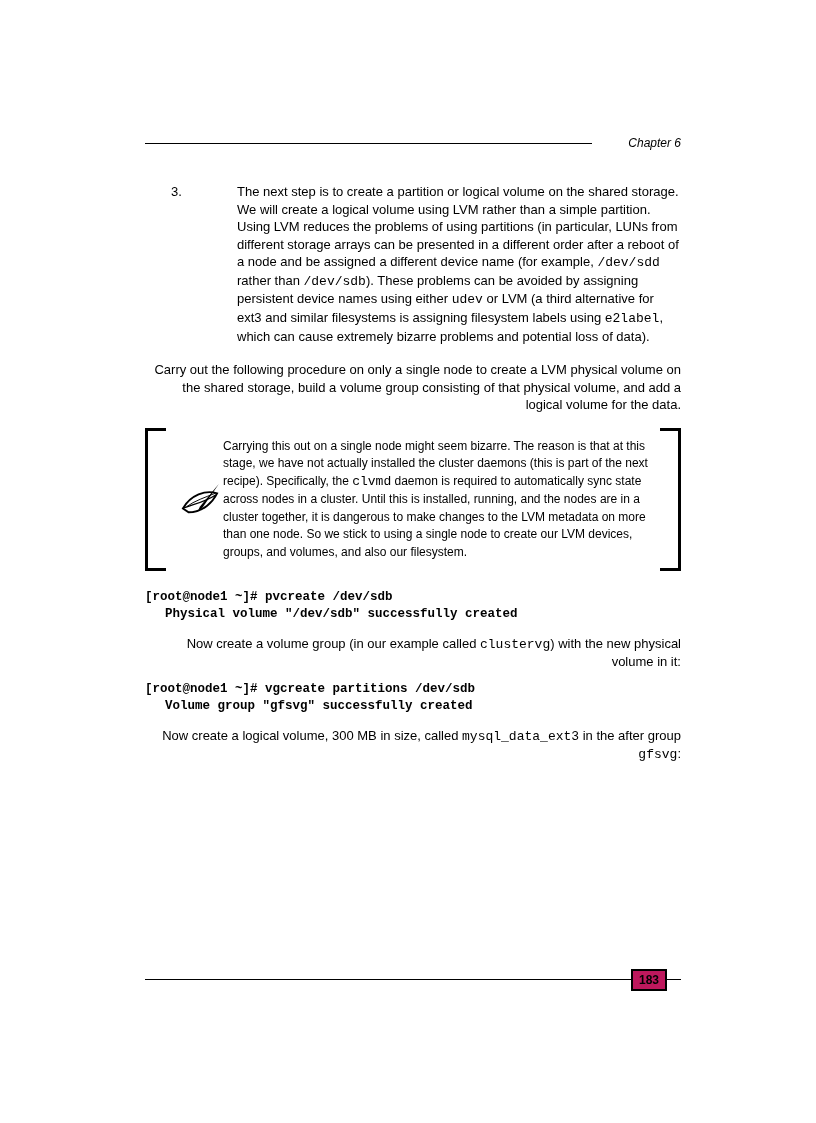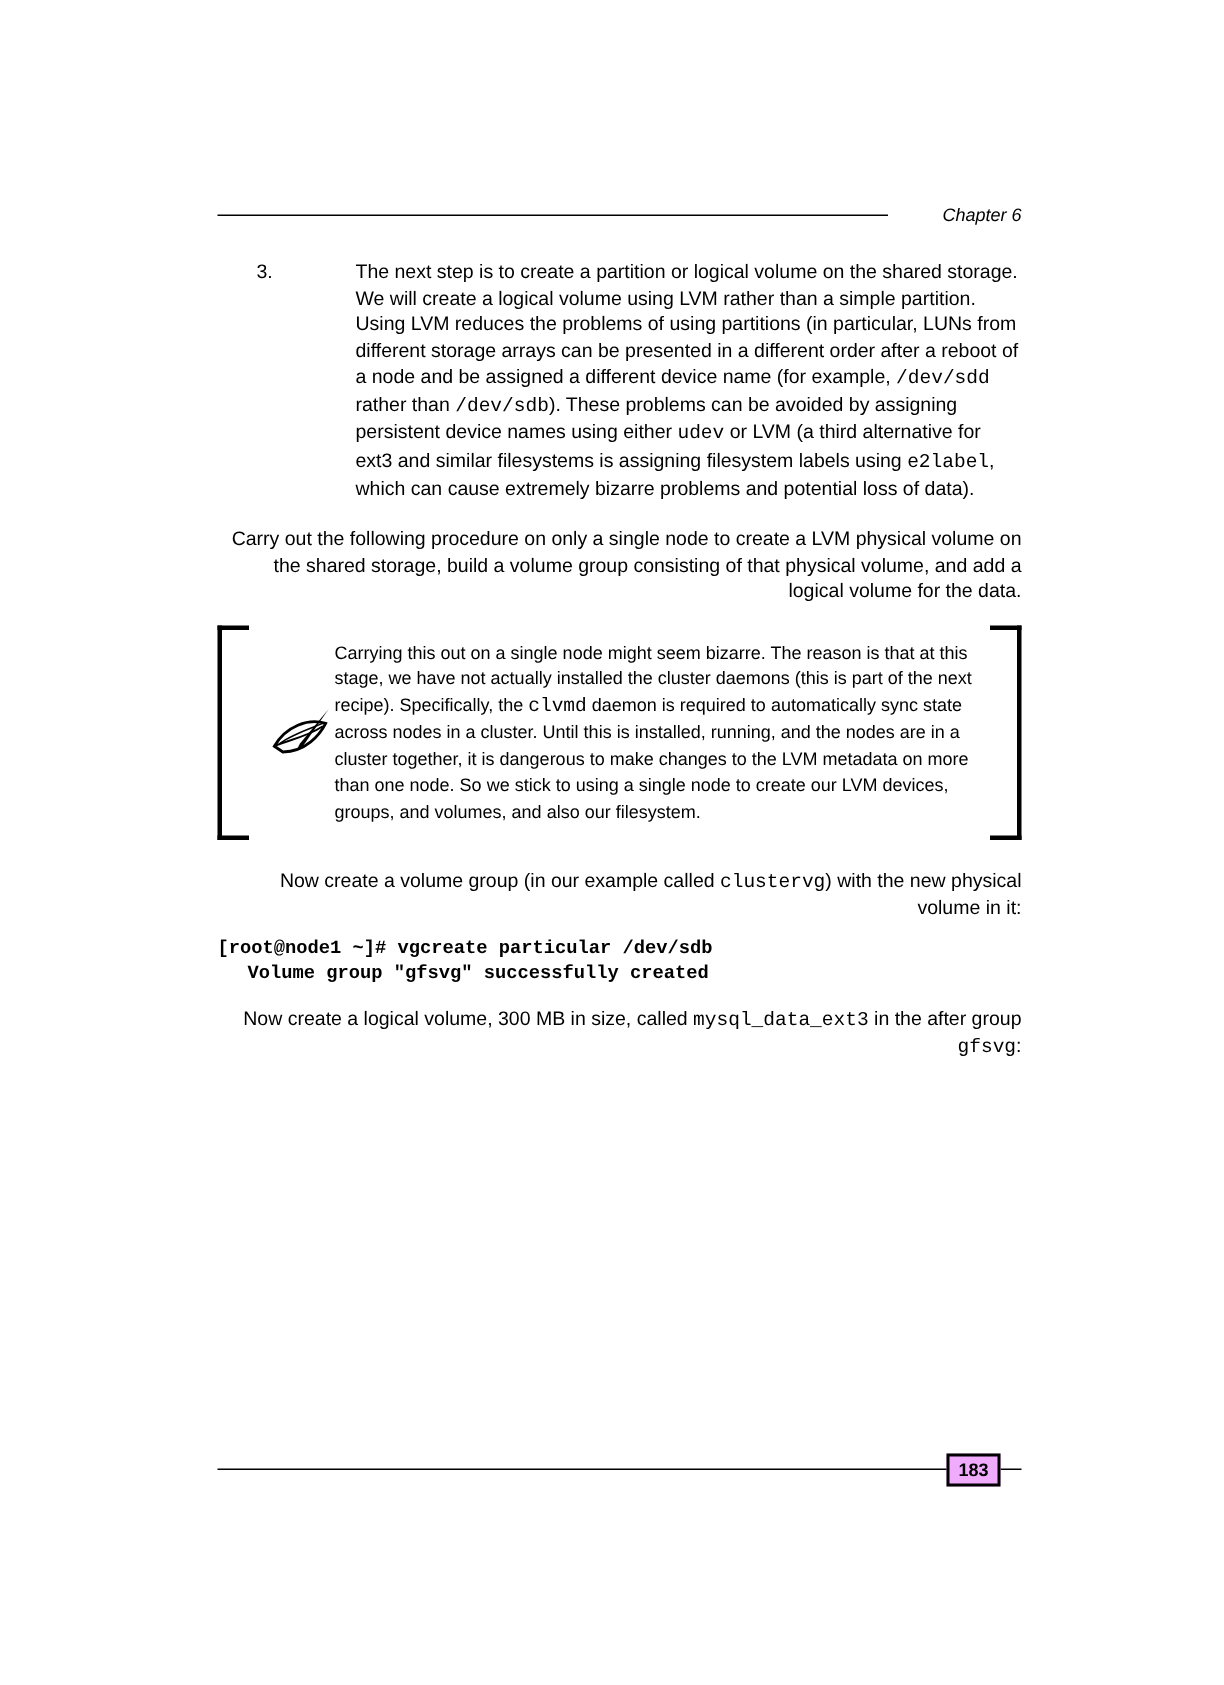--- a/index.html
+++ b/index.html
@@ -14,21 +14,21 @@
     font-family: Arial, Helvetica, sans-serif;
     font-size: 13px;
     color: #000;
     line-height: 1.35;
     box-sizing: border-box;
     padding: 135px 135px 0 145px;
   }
   .header-line {
     display: flex;
     align-items: center;
-    margin-bottom: 21px;
+    margin-bottom: 32px;
     gap: 28px;
   }
   .header-rule {
     flex: 1;
     border-top: 1px solid #000;
     height: 0;
   }
   .header-label {
     font-style: italic;
     font-size: 12px;
@@ -119,21 +119,21 @@
     flex: 1;
     border-top: 1px solid #000;
     height: 0;
   }
   .page-box {
     border: 2px solid #000;
     font-weight: bold;
     font-size: 12px;
     padding: 1px 6px;
     margin-left: 0;
-    background: #f0abfc;
+    background: #be185d;
     position: relative;
     left: -4px;
   }
   .footer-tail {
     width: 14px;
     border-top: 1px solid #000;
     height: 0;
     margin-left: -4px;
   }
 </style>
@@ -168,26 +168,28 @@
           <path d="M44 4 L24 28 L22 32 L26 30 Z" fill="#000"></path>
         </svg>
       </div>
       <div class="callout-text">
         <span>Carrying this out on a single node might seem bizarre. The reason is that at this stage, we have not actually installed the cluster daemons (this is part of the next recipe). Specifically, the </span><span class="mono">clvmd</span><span> daemon is required to automatically sync state across nodes in a cluster. Until this is installed, running, and the nodes are in a cluster together, it is dangerous to make changes to the LVM metadata on more than one node. So we stick to using a single node to create our LVM devices, groups, and volumes, and also our filesystem.</span>
       </div>
     </div>
   </div>
 
 
+  <div class="code-block"><span>[root@node1 ~]# pvcreate /dev/sdb</span>
+<span class="indent">Physical volume "/dev/sdb" successfully created</span></div>
 
   <p class="para">
     <span>Now create a volume group (in our example called </span><span class="mono">clustervg</span><span>) with the new physical volume in it:</span>
   </p>
 
-  <div class="code-block"><span>[root@node1 ~]# vgcreate particular /dev/sdb</span>
+  <div class="code-block"><span>[root@node1 ~]# vgcreate partitions /dev/sdb</span>
 <span class="indent">Volume group "gfsvg" successfully created</span></div>
 
   <p class="para">
     <span>Now create a logical volume, 300 MB in size, called </span><span class="mono">mysql_data_ext3</span><span> in the after group </span><span class="mono">gfsvg</span><span>:</span>
   </p>
 
 
   <div class="footer">
     <div class="footer-rule"></div>
     <div class="page-box">183</div>

